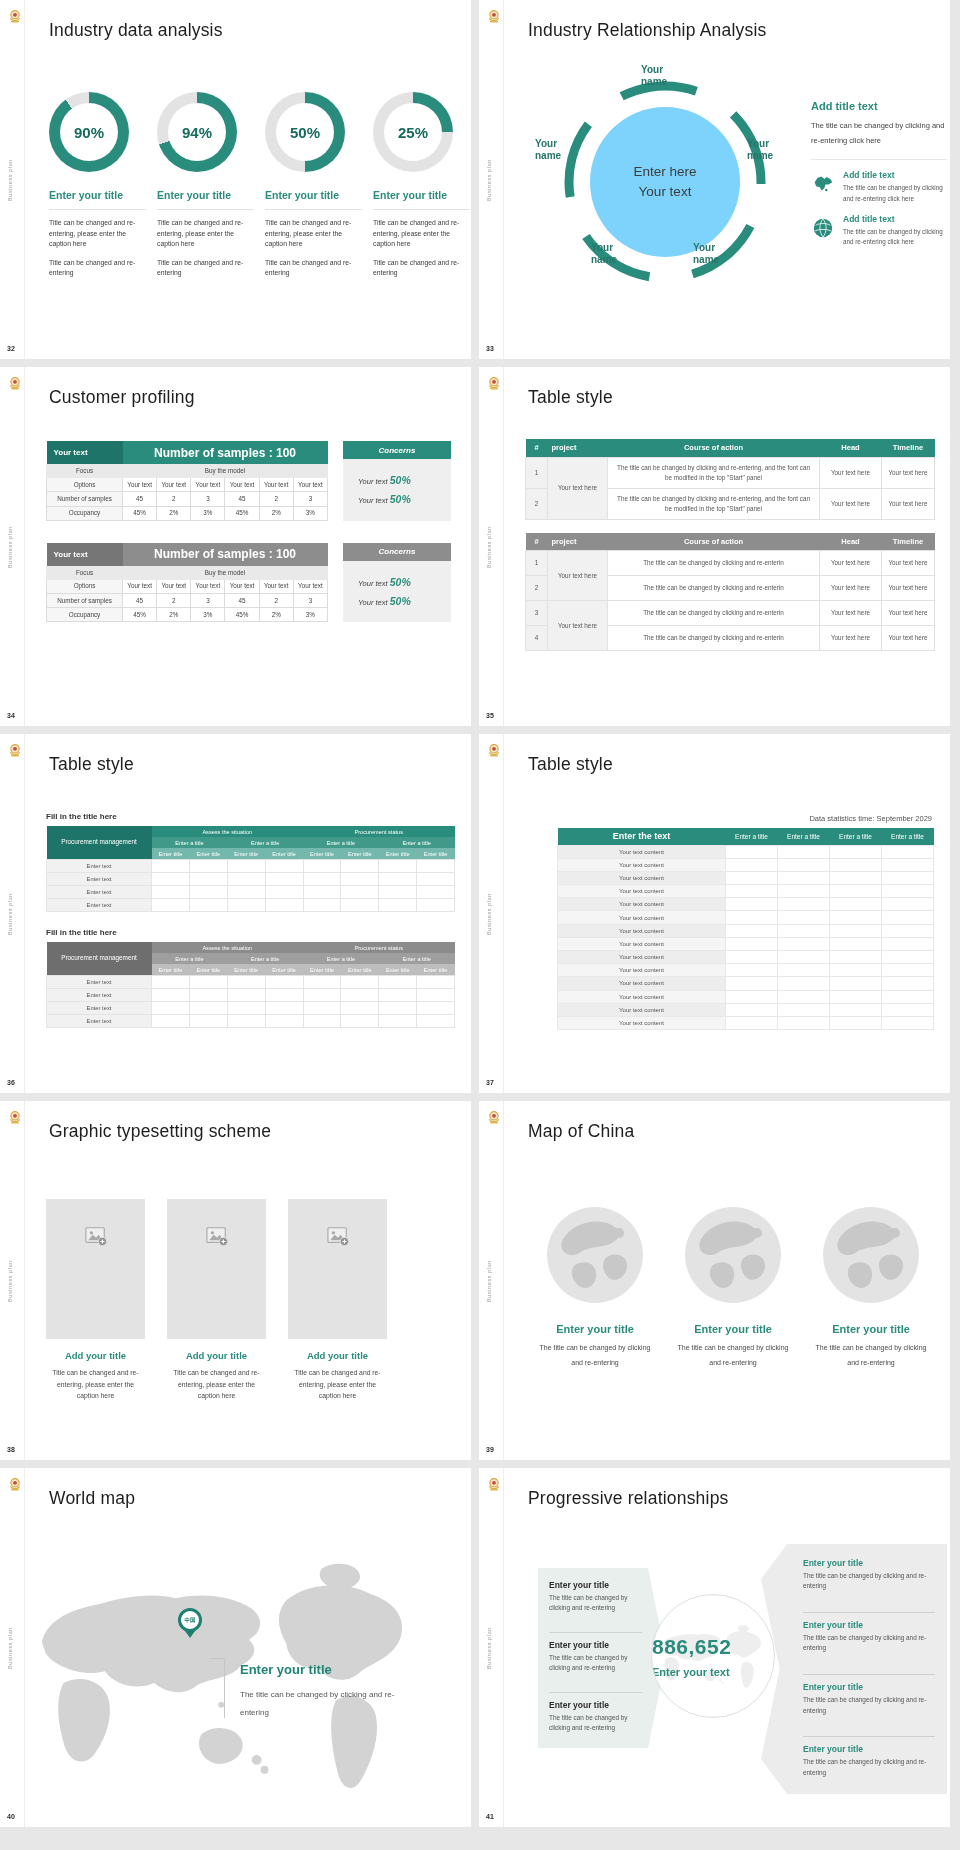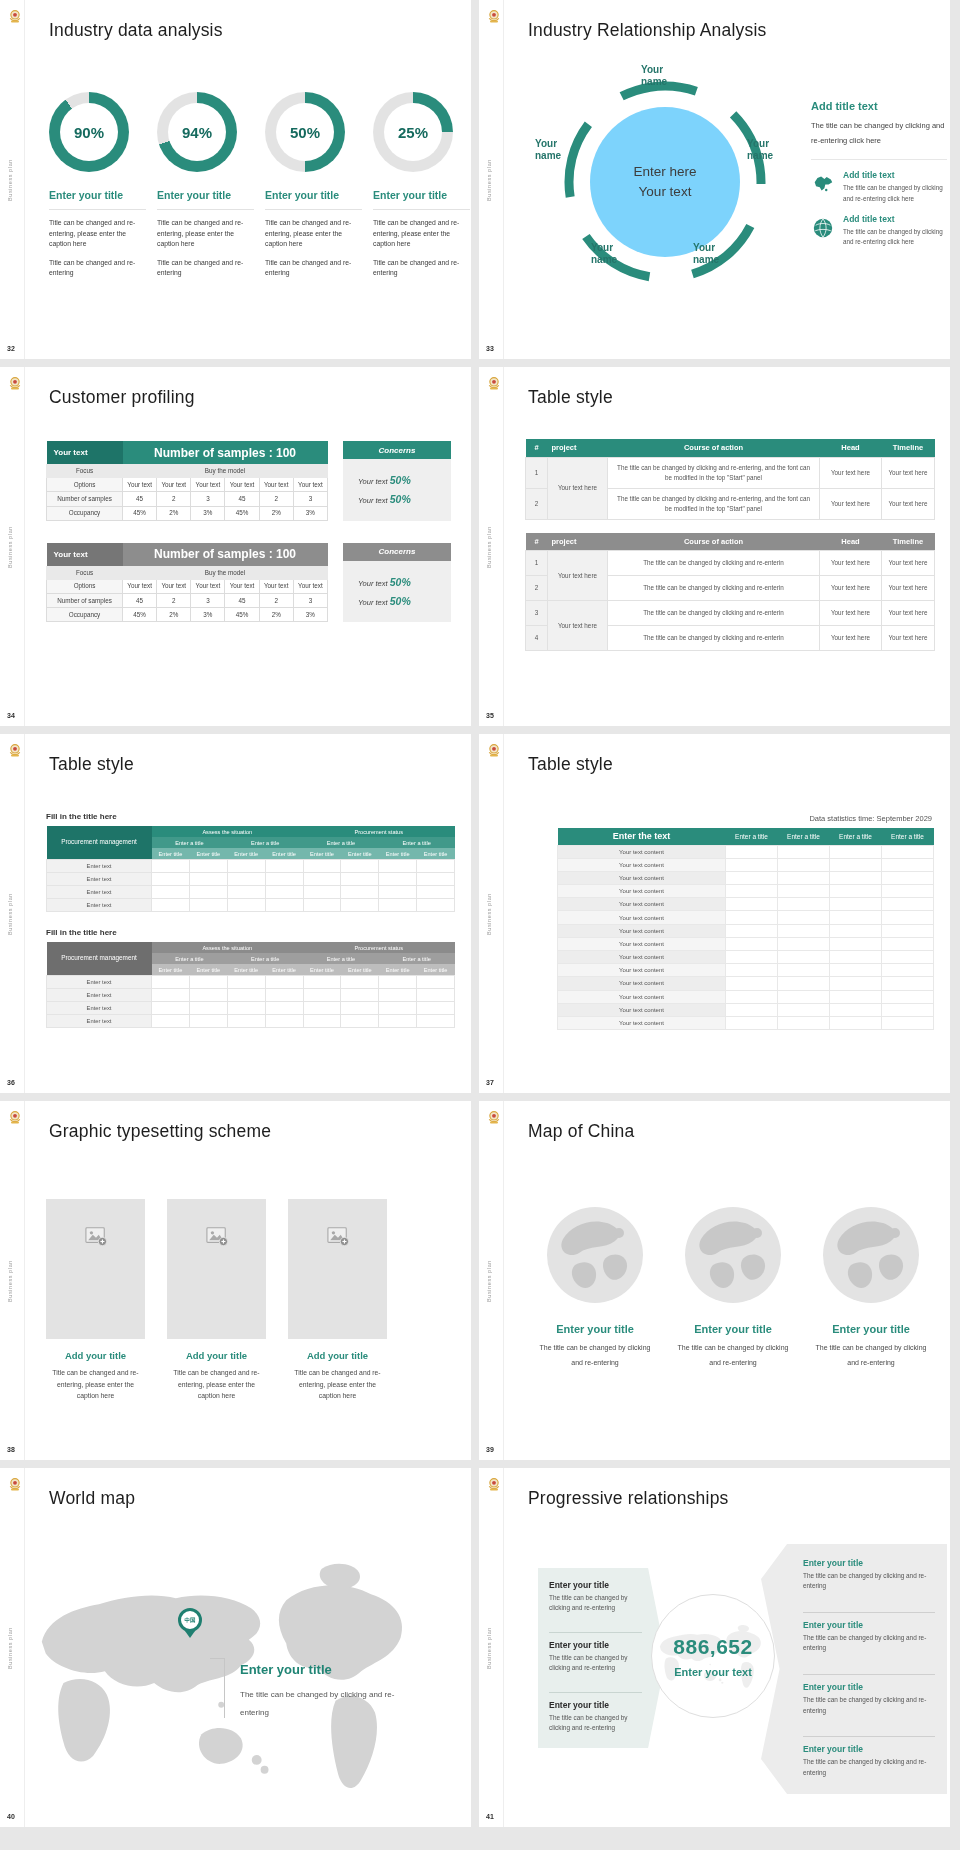--- a/index.html
+++ b/index.html
@@ -143,21 +143,21 @@
   .lp-desc { margin-top:3px; font-size:6.4px; color:#555; line-height:1.6; }
   .rpanel { position:absolute; left:282px; top:76px; width:186px; height:250px; background:#ececec;
             clip-path:polygon(14% 0, 100% 0, 100% 100%, 14% 100%, 0 86%, 10% 50%, 0 14%);
             padding:10px 12px 10px 42px; display:flex; flex-direction:column; justify-content:space-between; }
   .rp-item { padding:4px 0 6px; }
   .rp-item + .rp-item { border-top:1px solid #cfcfcf; padding-top:7px; }
   .rp-title { font-size:8.5px; font-weight:bold; color:#2a8c7c; }
   .rp-desc { margin-top:3px; font-size:6.4px; color:#555; line-height:1.6; }
   .circle41 { position:absolute; left:172px; top:126px; width:124px; height:124px; border-radius:50%;
               background:#fff; border:1px solid #dedede; z-index:2; overflow:hidden;
-              display:flex; flex-direction:column; align-items:center; justify-content:center; }
+              display:flex; flex-direction:column; align-items:flex-start; justify-content:center; }
   .circle41 svg.faint { position:absolute; left:4px; top:28px; width:116px; height:72px; opacity:.38; }
   .c-val { position:relative; font-size:21px; font-weight:bold; color:#2a8c7c; letter-spacing:.5px; }
   .c-label { position:relative; margin-top:7px; font-size:11px; font-weight:bold; color:#2a8c7c; }
 
   .hidden-defs { position:absolute; width:0; height:0; overflow:hidden; }
 </style>
 </head>
 <body>
 
 <svg class="hidden-defs" xmlns="http://www.w3.org/2000/svg">

